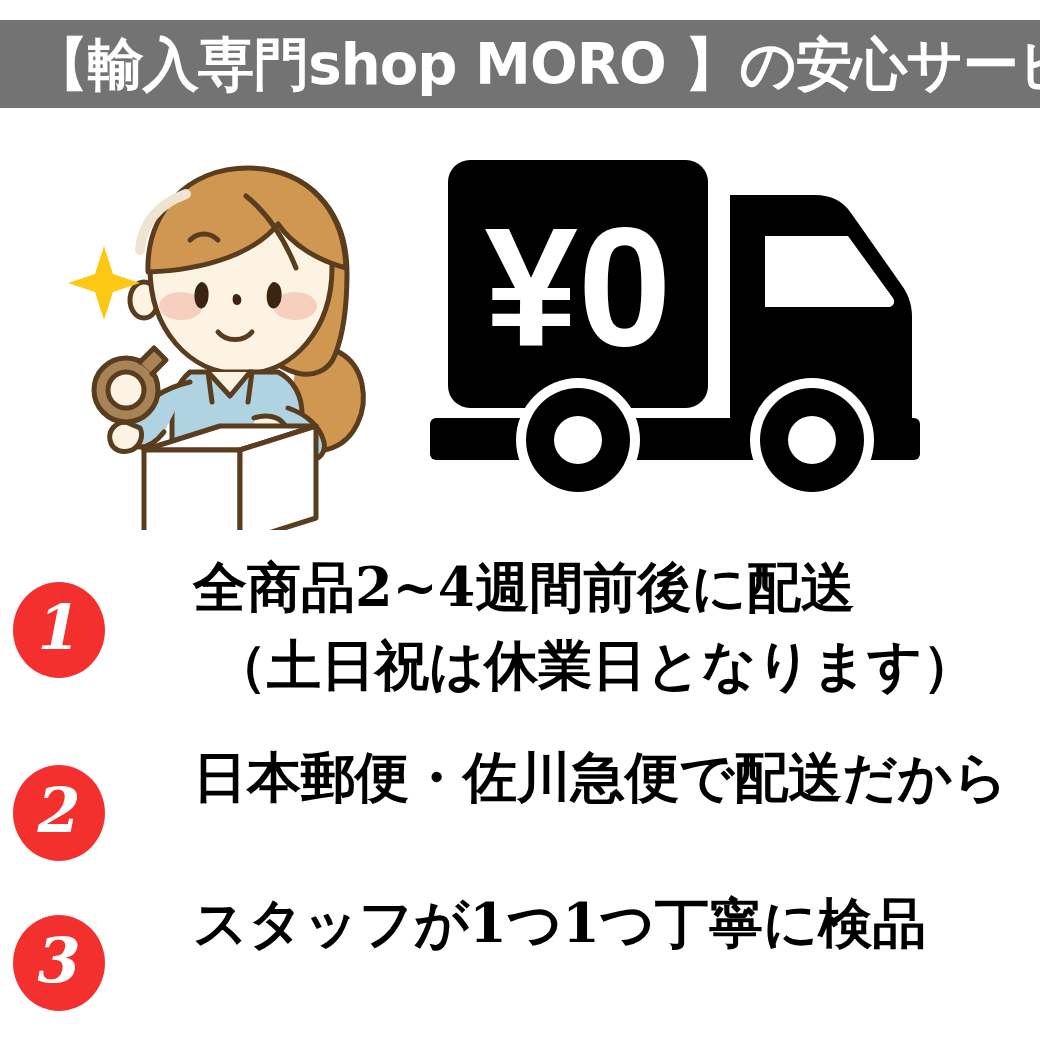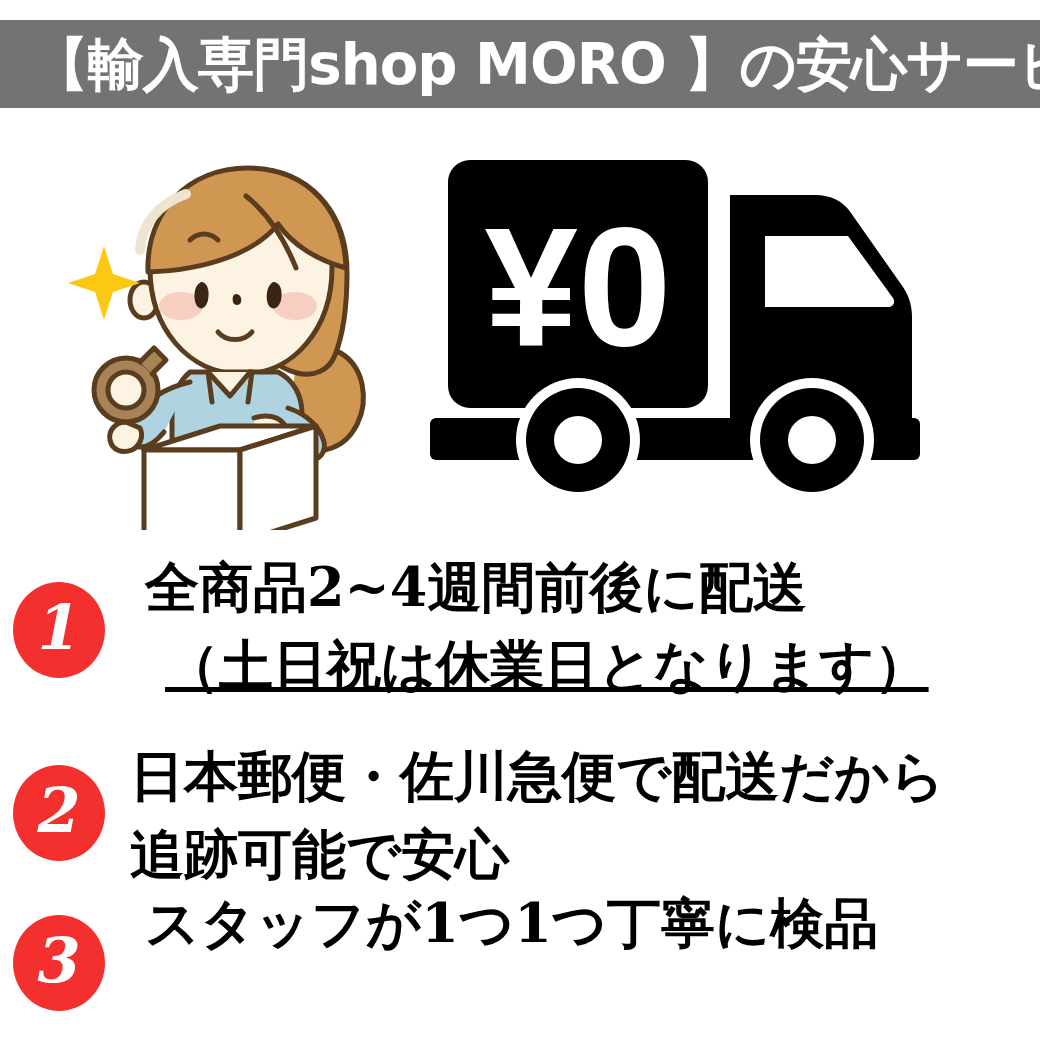--- a/index.html
+++ b/index.html
@@ -57,31 +57,32 @@
   .badge span{display:block;transform:translateY(-2px);}
   .lines{
     position:absolute;
     font-family:"DejaVu Serif","Liberation Serif",serif;
     font-weight:bold;
     color:#000000;
     font-size:54px;
     line-height:78px;
     white-space:nowrap;
     letter-spacing:0px;
+    margin-left:48px;
   }
   .lines .ln{display:block;}
 
   
   .item1 .badge{left:13px;top:34px;}
   .item1 .lines{left:145px;top:0px;}
-  .item1 .ln2{padding-left:20px;text-decoration:underline;}
+  .item1 .ln2{padding-left:20px;}
 
   
   .item2 .badge{left:13px;top:217px;}
-  .item2 .lines{left:130px;top:190px;font-family:Liberation Serif, serif;}
+  .item2 .lines{left:145px;top:190px;}
 
   
   .item3 .badge{left:13px;top:367px;}
   .item3 .lines{left:145px;top:336px;}
 </style>
 </head>
 <body>
 
 <div class="page">
 
@@ -181,21 +182,20 @@
         <span class="ln ln2">（土日祝は休業日となります）</span>
       </div>
     </div>
 
     <div class="item item2">
       <div class="badge">
         <span>2</span>
       </div>
       <div class="lines">
         <span class="ln ln1">日本郵便・佐川急便で配送だから</span>
-        <span class="ln ln2">追跡可能で安心</span>
       </div>
     </div>
 
     <div class="item item3">
       <div class="badge">
         <span>3</span>
       </div>
       <div class="lines">
         <span class="ln ln1">スタッフが1つ1つ丁寧に検品</span>
       </div>

